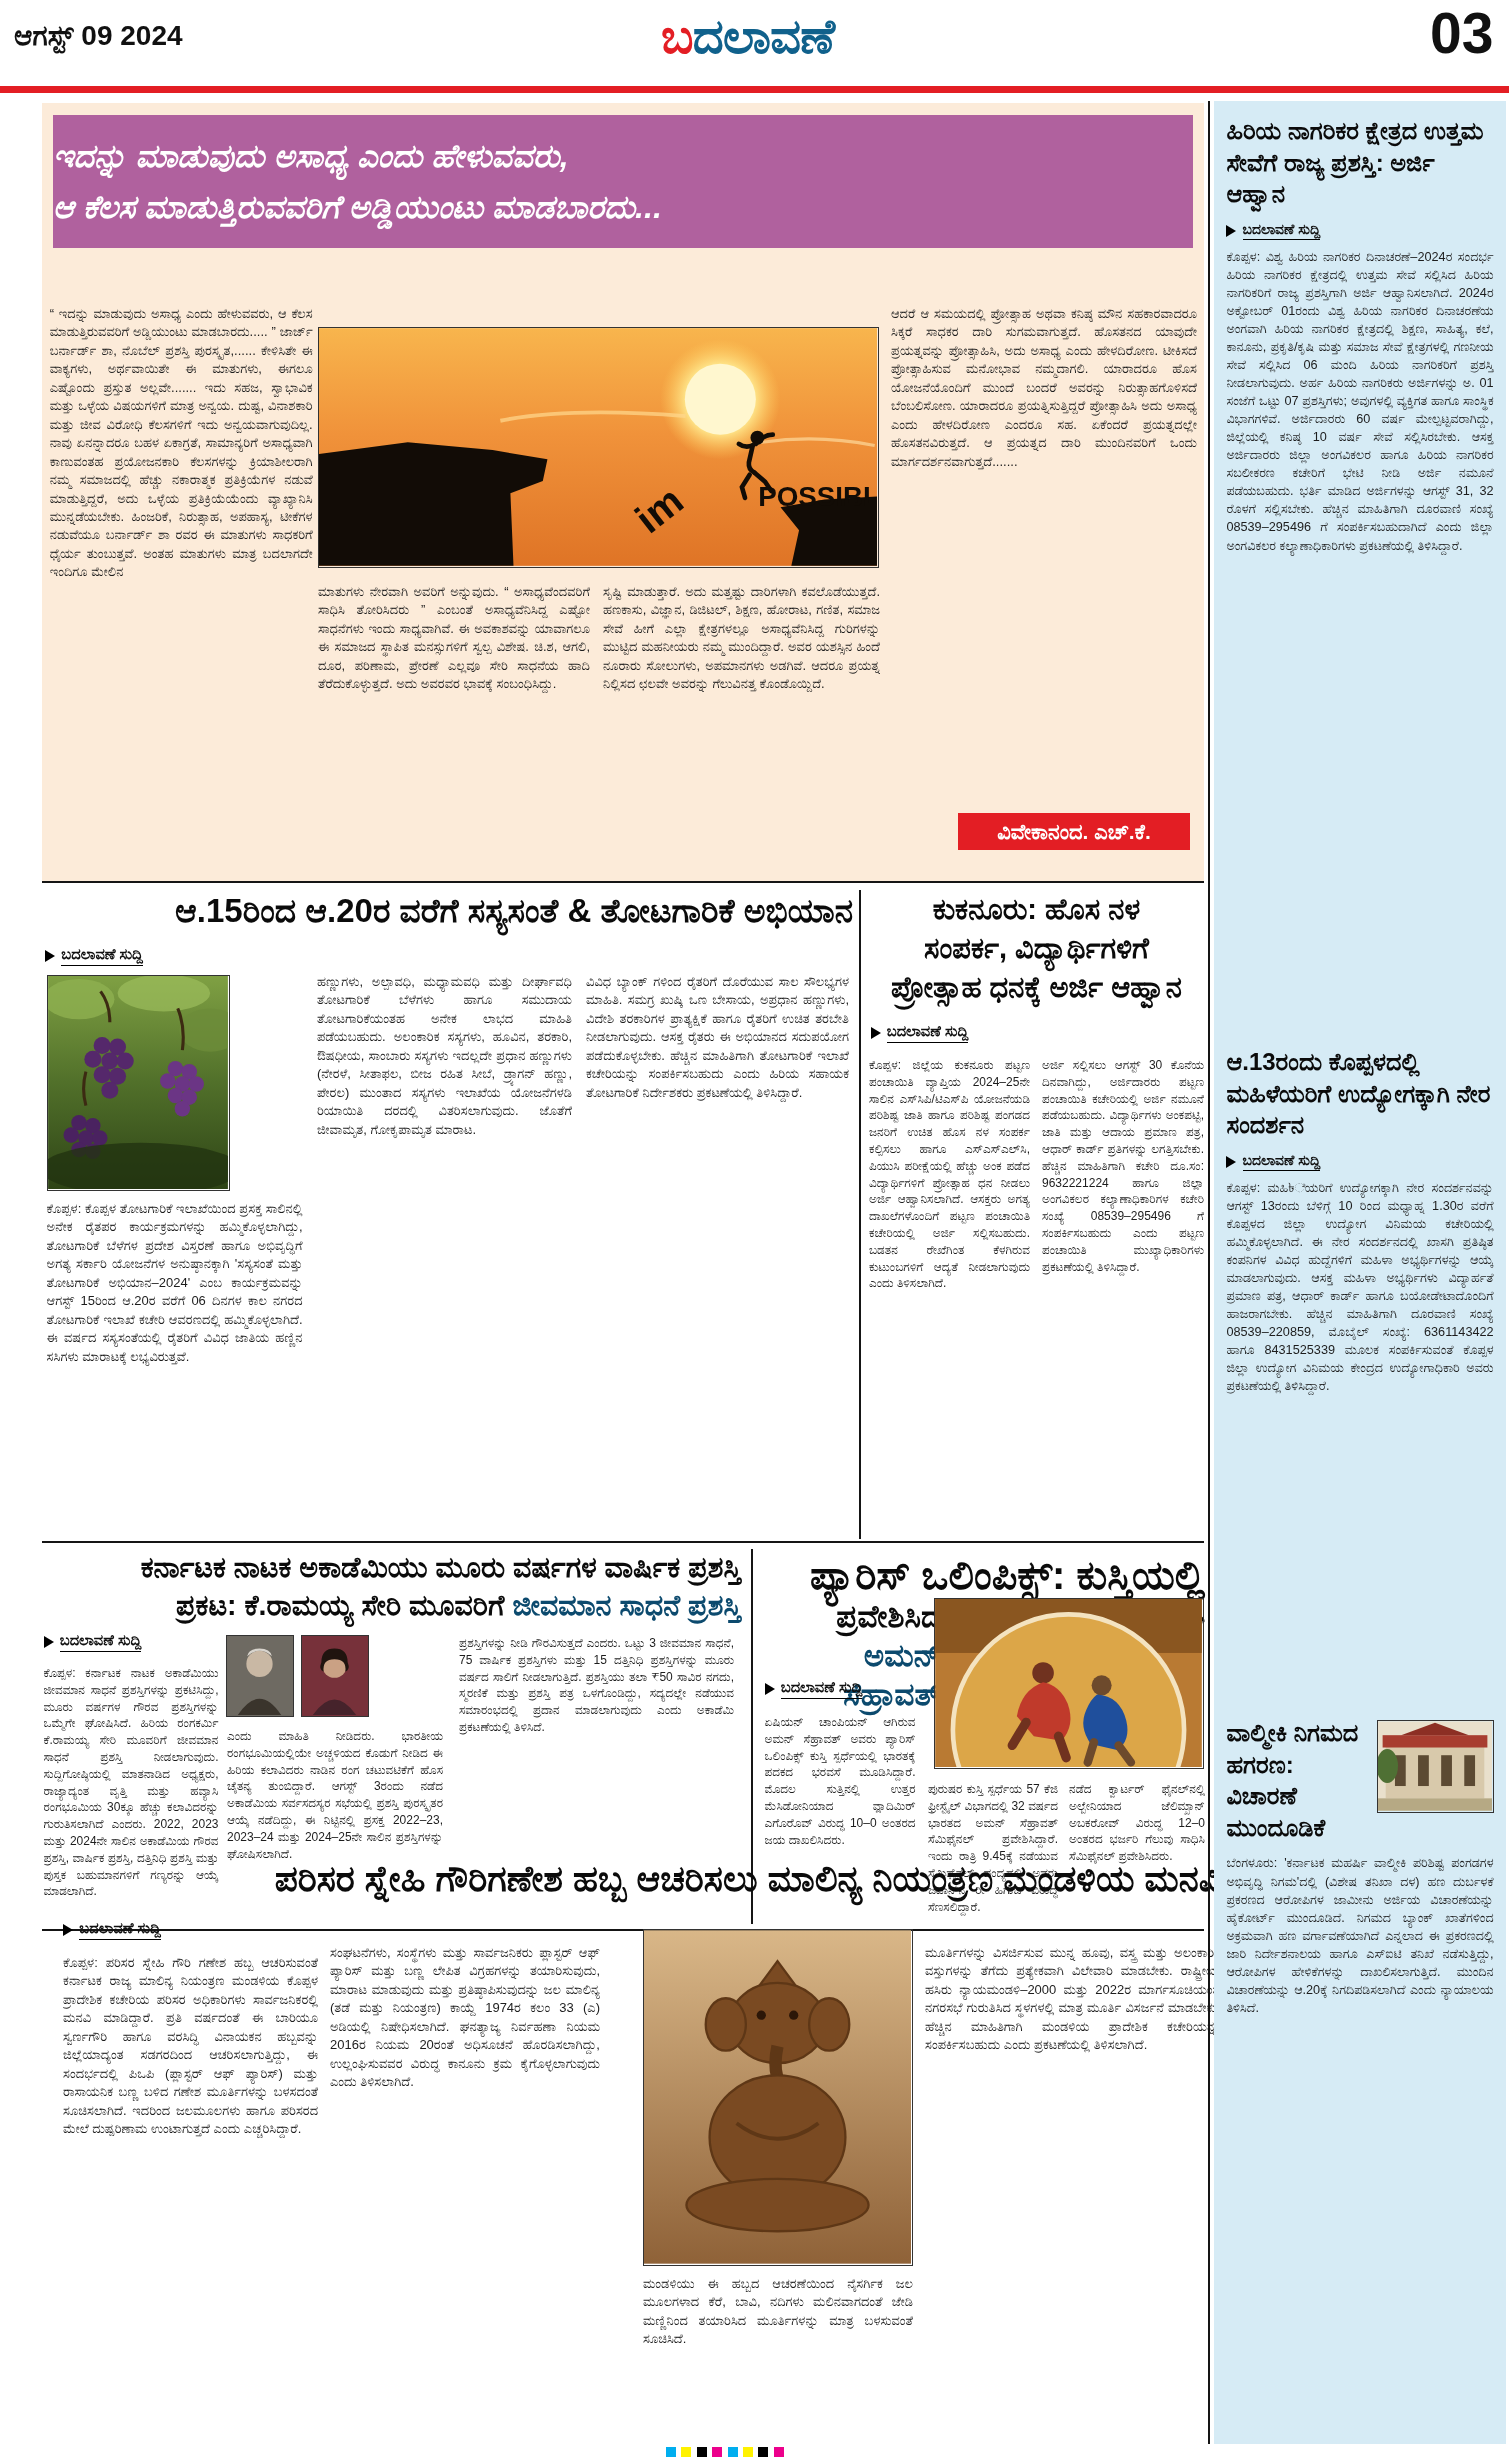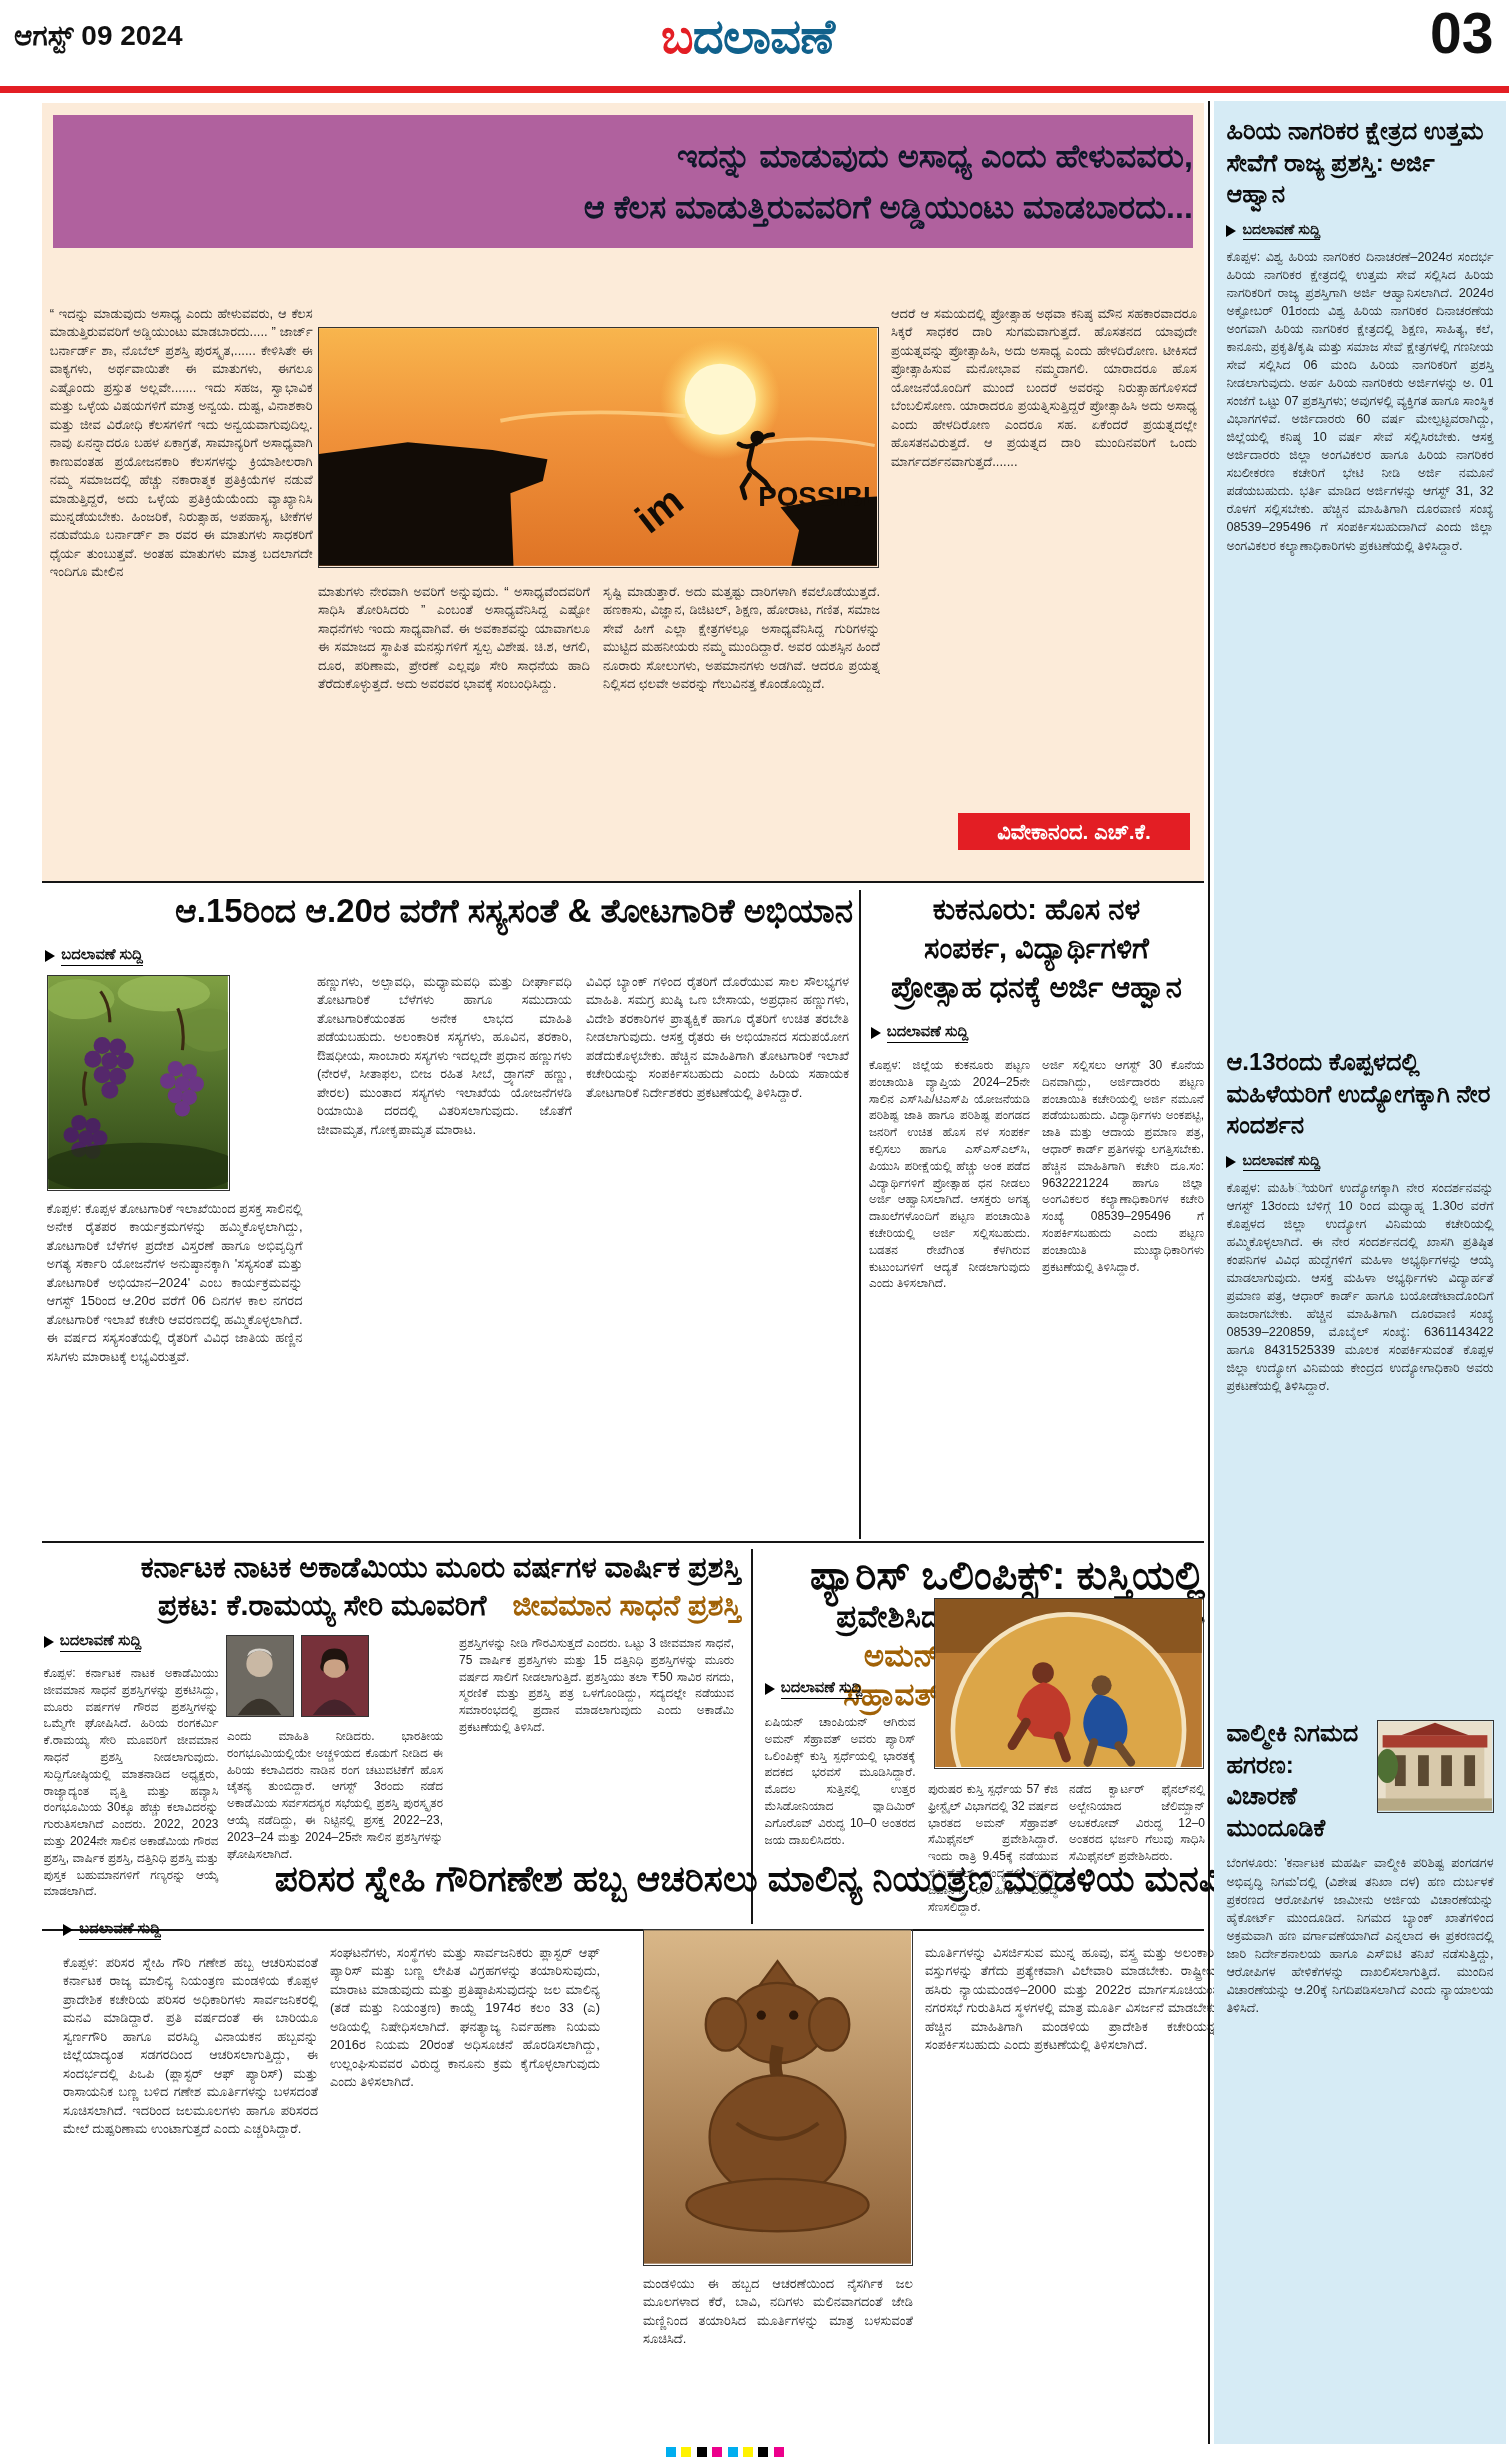--- a/index.html
+++ b/index.html
@@ -8,27 +8,27 @@
   .abs{position:absolute;}
   .bodytext{font-size:13px;line-height:1.42;text-align:justify;color:#1d1d1d;overflow:hidden;}
   .bodytext-sm{font-size:12px;line-height:1.4;text-align:justify;color:#1d1d1d;overflow:hidden;}
   .headline{font-weight:bold;color:#0b0b0b;text-align:right;}
   .byline{display:flex;align-items:center;gap:6.2px;font-weight:bold;font-size:14.7px;color:#111;}
   .byline .arrow{width:0;height:0;border-top:6.2px solid transparent;border-bottom:6.2px solid transparent;border-left:10px solid #000;}
   .byline .byline-text{border-bottom:1.9px solid #000;padding-bottom:1.5px;}
   .hrule{background:#151515;height:2.3px;}
   .vrule{background:#151515;width:1.5px;}
   .photo-frame{border:1.5px solid #333;box-sizing:border-box;overflow:hidden;}
-  .red-seg{color:#a16207;margin-left:18px;}
+  .red-seg{color:#0c4a6e;}
   #masthead{font-size:48px;font-weight:bold;letter-spacing:-0.8px;}
   #masthead .m-first{color:#e31e24;}
   #masthead .m-rest{color:#10618c;}
   #lead-box{background:#fcebd9;}
-  #lead-headline{background:#b0619e;color:#0f172a;display:flex;flex-direction:column;justify-content:center;
-    align-items:flex-end;text-align:center;font-weight:bold;font-size:32px;line-height:1.6;}
+  #lead-headline{background:#b0619e;color:#ffffff;display:flex;flex-direction:column;justify-content:center;
+    align-items:flex-start;text-align:center;font-weight:bold;font-size:32px;line-height:1.6;font-style:italic;}
   #attrib-box{background:#e31e24;color:#fff;font-weight:bold;font-size:21px;display:flex;align-items:center;justify-content:center;}
   #sidebar{background:#d6ebf5;box-sizing:border-box;padding:14px 12.4px;}
   .sb-head{font-weight:bold;font-size:24px;line-height:1.32;color:#0b0b0b;}
   .sb-body{font-size:12.7px;line-height:1.42;text-align:justify;color:#1d1d1d;overflow:hidden;}
   .dot{display:inline-block;width:10px;height:10px;margin-right:5.4px;}
 </style>
 </head>
 <body>
 
 <div id="page">

